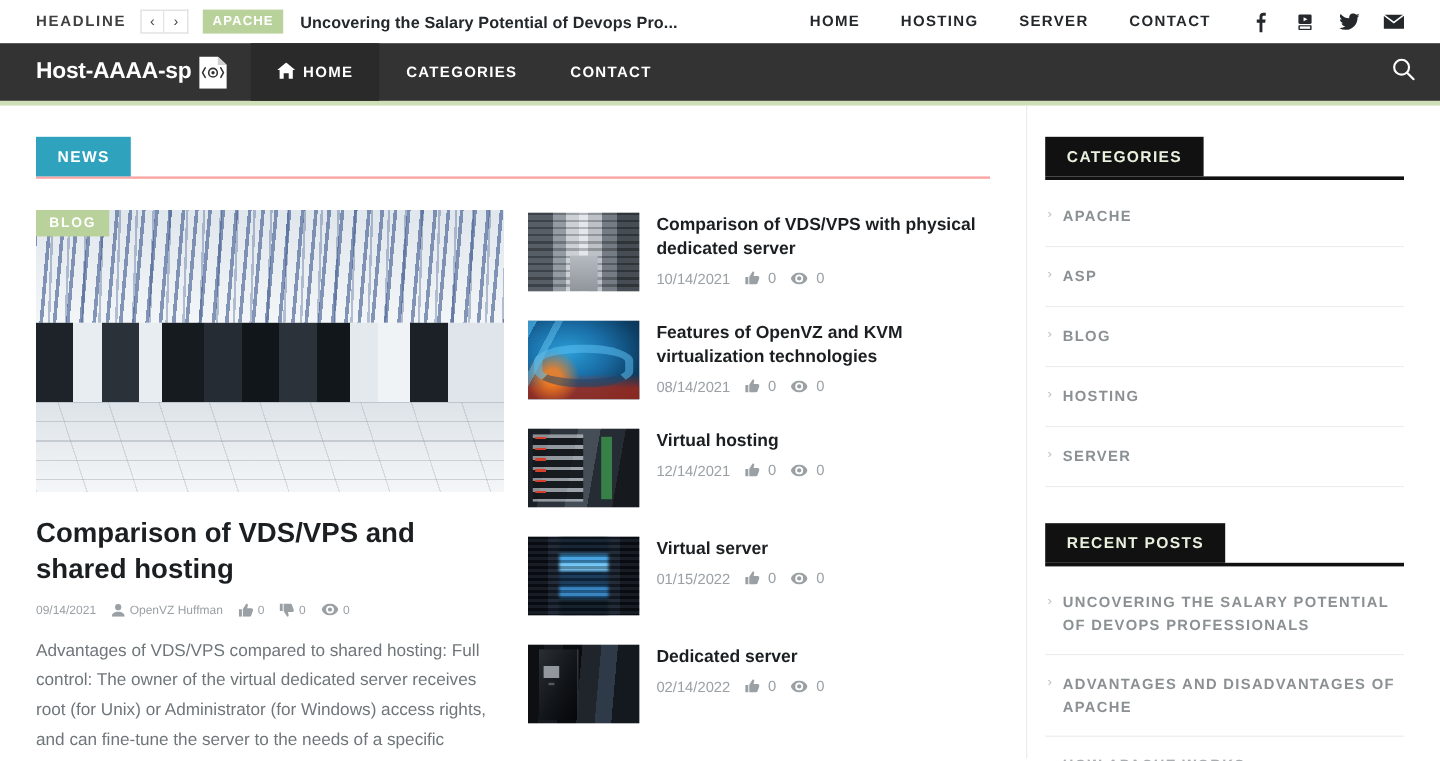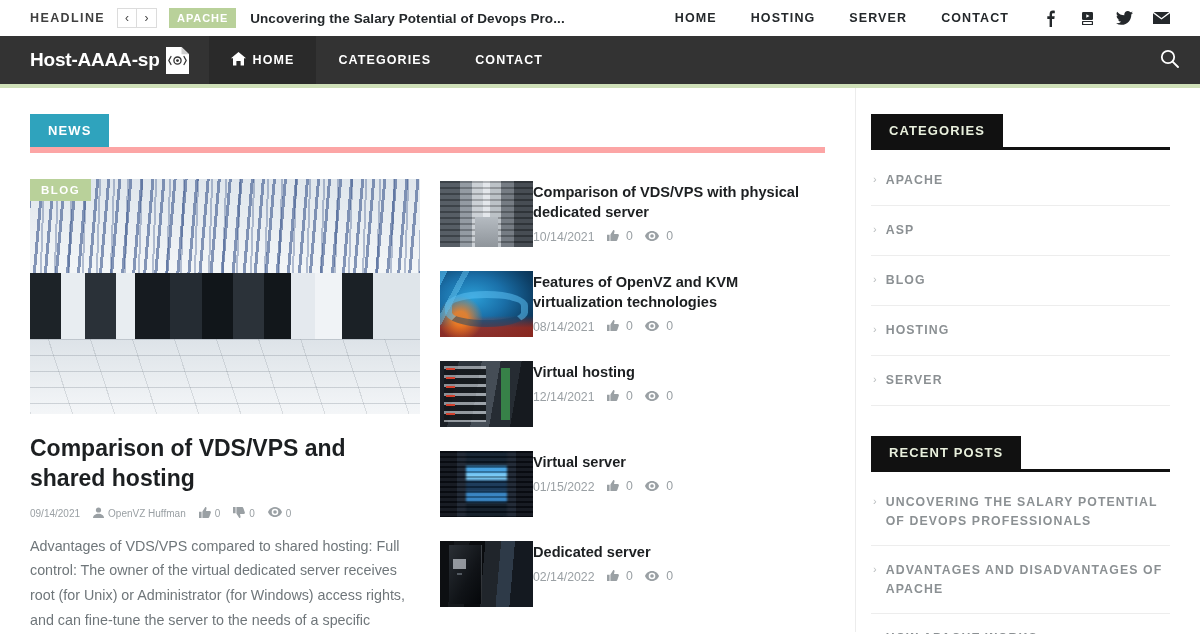--- a/index.html
+++ b/index.html
@@ -141,21 +141,21 @@
   .sidebar-col {
     width: 345px;
     padding: 26px 30px 0 15px;
     border-left: 1px solid #ececec;
   }
 
   
   .section-head {
     display: flex;
     align-items: flex-end;
-    border-bottom: 6px solid #fca5a5;
+    border-bottom: 2px solid #fca5a5;
     margin-bottom: 26px;
   }
   .section-head .tag {
     background: #2fa3bd;
     color: #ffffff;
     font-size: 13px;
     font-weight: bold;
     letter-spacing: 1.1px;
     padding: 9px 18px;
   }
@@ -203,20 +203,21 @@
     font-size: 14.3px;
     line-height: 1.72;
     color: #6f767a;
     margin-top: 14px;
   }
 
   
   .artlist { width: 395px; padding-top: 2px; }
   .art {
     display: flex;
+    gap: 14px;
     margin-bottom: 24px;
   }
   .art-thumb {
     width: 93px; height: 66px;
     flex: 0 0 93px;
     overflow: hidden;
     position: relative;
     cursor: pointer;
   }
   .art-body { padding-top: 1px; }

